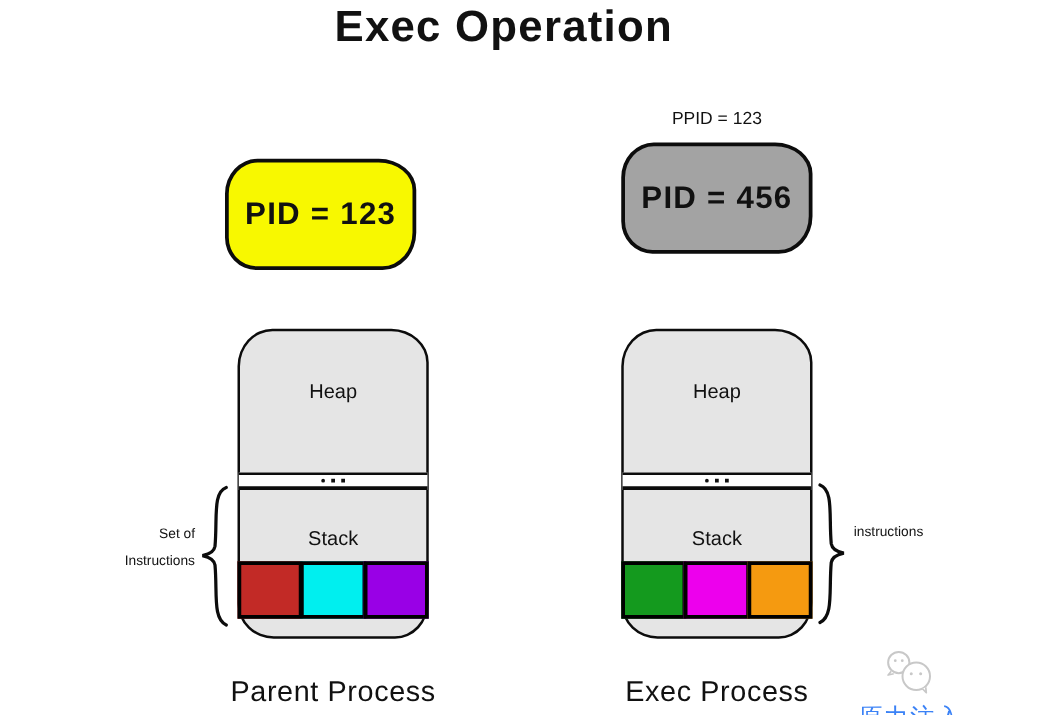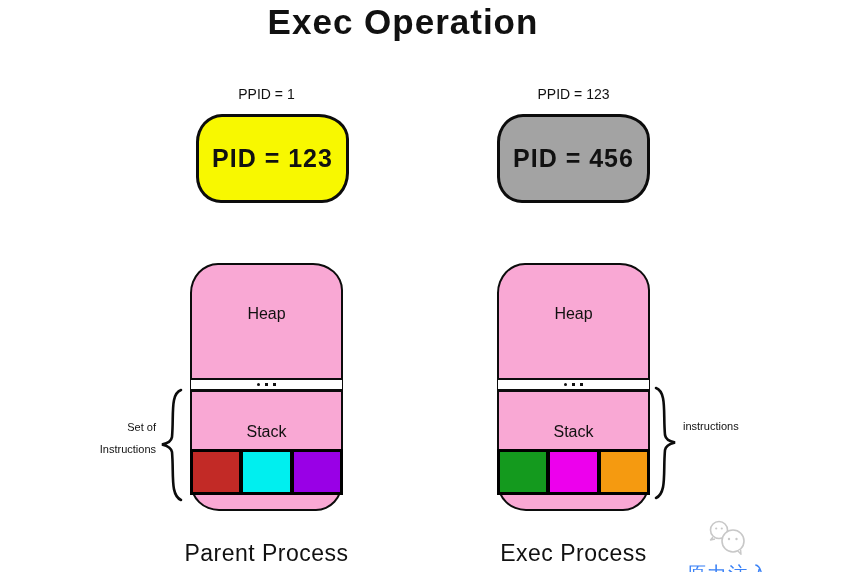--- a/index.html
+++ b/index.html
@@ -39,30 +39,30 @@
     position: absolute;
     top: 114px;
     width: 153px; height: 89px;
     border: 3px solid #0c0c0c;
     border-radius: 26px 30px 27px 25px / 28px 25px 30px 26px;
     display: flex; align-items: center; justify-content: center;
     font-size: 25px;
     font-weight: 700;
     letter-spacing: 1px;
   }
-  .pid-parent { left: 196px; }
+  .pid-parent { left: 180px; margin-top: 13px; }
   .pid-child  { left: 497px; }
 
   .proc {
     position: absolute;
     top: 263px;
     width: 153px; height: 248px;
     border: 2px solid #0c0c0c;
     border-radius: 28px 30px 27px 29px / 30px 27px 29px 28px;
-    background: #f9a8d4;
+    background: #e5e5e5;
   }
   .proc-parent { left: 190px; }
   .proc-child  { left: 497px; }
 
   .heap-label {
     position: absolute;
     top: 40px; left: 0; right: 0;
     text-align: center;
     font-size: 16px;
     font-weight: 500;
@@ -139,21 +139,20 @@
     text-shadow: 0 1px 0 #ffffff;
   }
 </style>
 </head>
 <body>
 
 <div class="canvas">
 
   <div class="title">Exec Operation</div>
 
-  <div class="ppid-label ppid-parent">PPID = 1</div>
   <div class="pid-box pid-parent" style="background-color: rgb(248, 248, 0);">
     <span>PID = 123</span>
   </div>
 
   <div class="proc proc-parent">
     <div class="heap-label">Heap</div>
     <div class="divider">
       <span class="dots">
           <i></i>
           <i></i>

